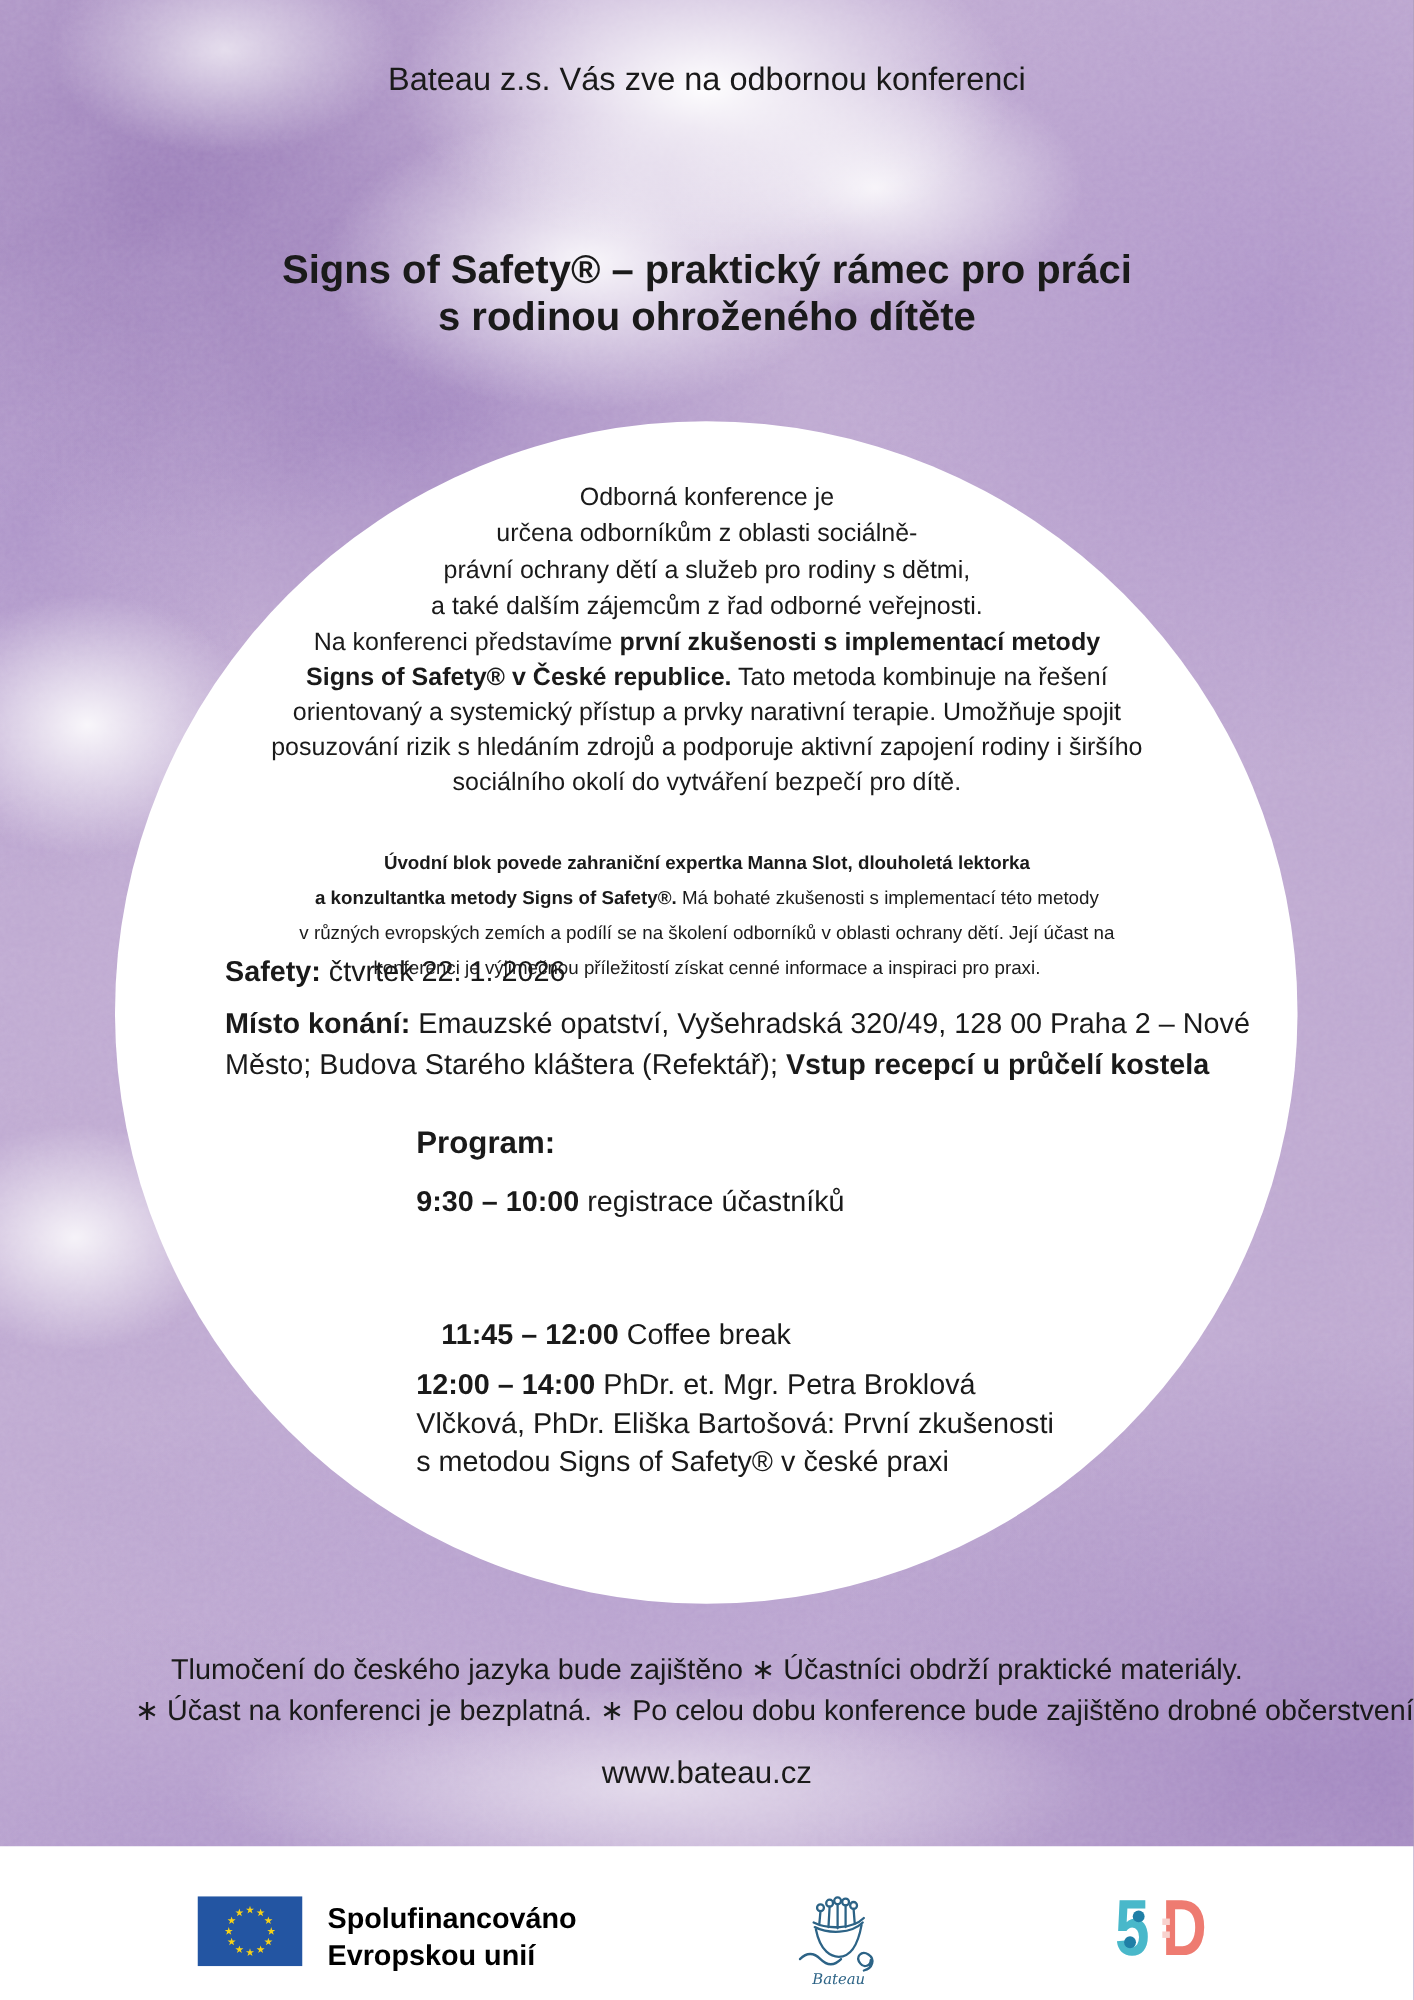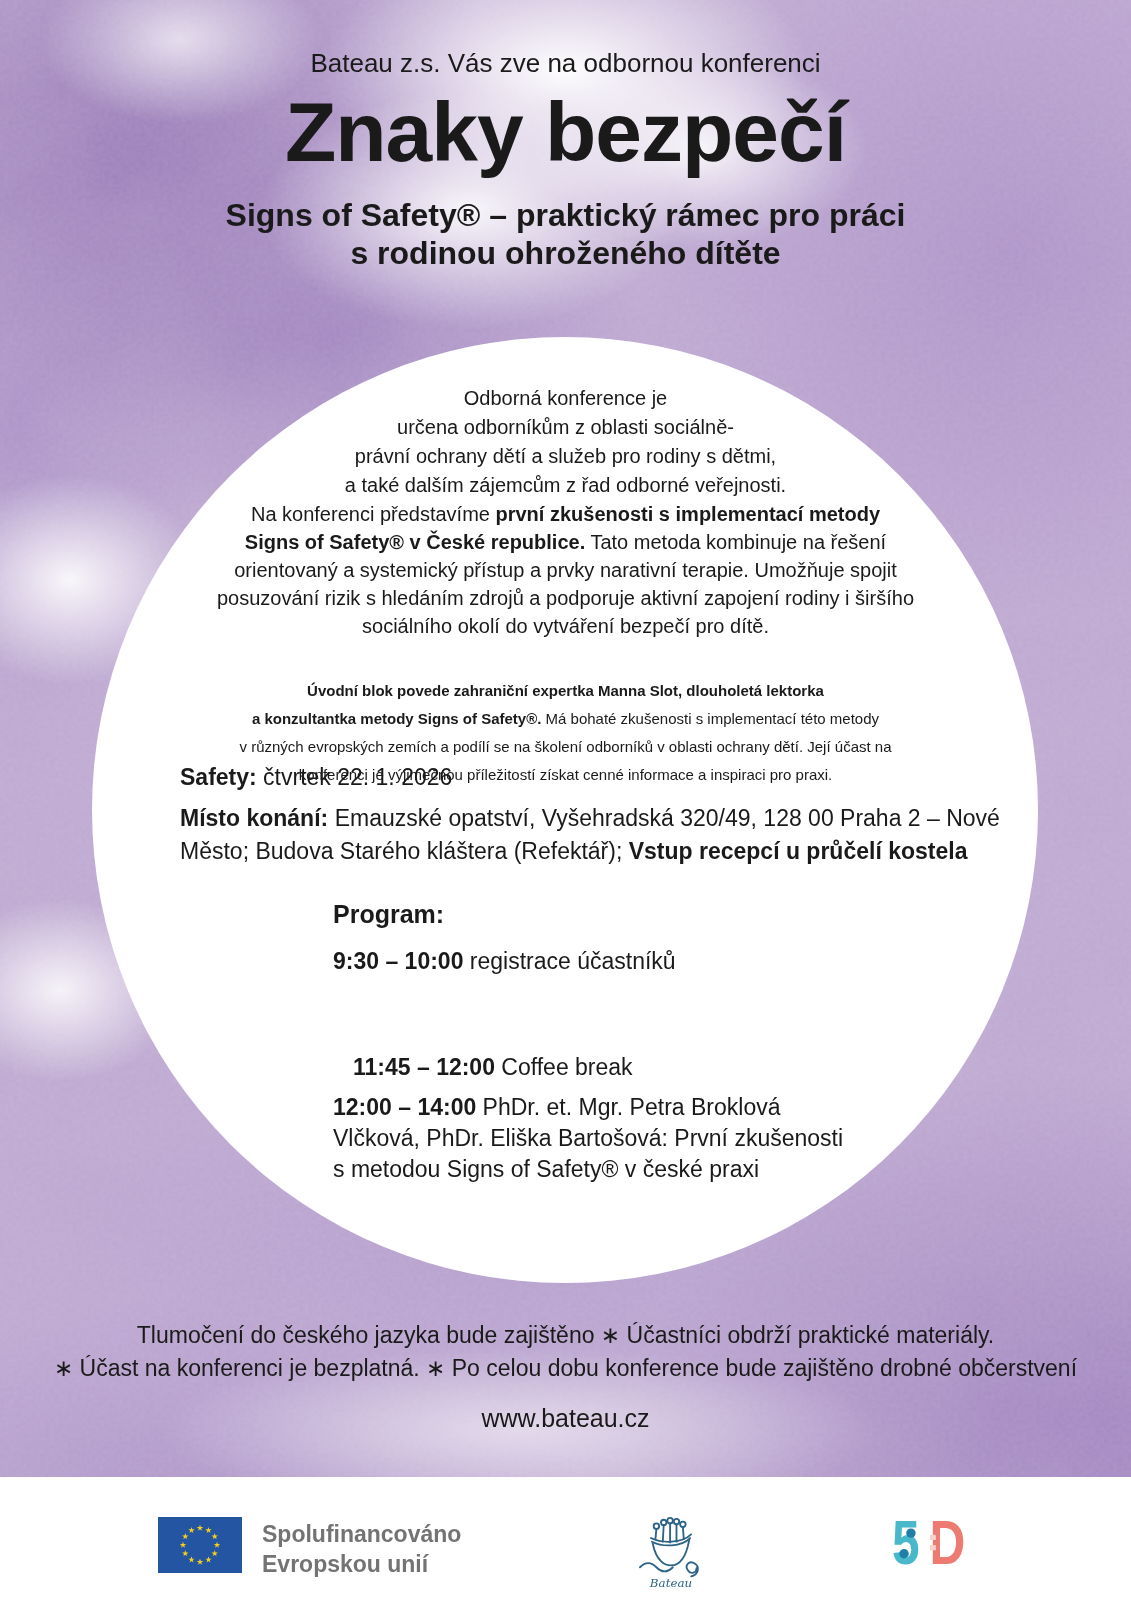--- a/index.html
+++ b/index.html
@@ -47,30 +47,30 @@
   .p-speaker{top:677px;font-size:15px;line-height:28px;text-align:center;}
   .date-line{left:180px;top:764px;font-size:23px;}
   .venue-line{left:180px;top:802px;width:830px;font-size:23px;line-height:33px;}
   .program-heading{left:333px;top:900px;font-size:25px;font-weight:700;}
   .program-item{left:333px;font-size:23px;line-height:31px;}
   .item-1{top:946px;}
   .item-2{top:986px;}
   .item-3{top:1052px;margin-left:20px;}
   .item-4{top:1092px;}
   .note-1{top:1322px;font-size:23px;}
-  .note-2{top:1355px;font-size:23px;}
+  .note-2{top:1355px;font-size:23px;text-align:right;}
   .website{top:1404px;font-size:25px;font-weight:400;cursor:pointer;}
   .sg-r{font-weight:400;font-style:normal;}
   .sg-b{font-weight:700;}
   .sg-bi{font-weight:700;}
   
   .eu-flag{position:absolute;left:158px;top:40px;}
   .eu-label{
     position:absolute;left:262px;top:42px;font-size:23px;line-height:30px;
-    font-weight:600;color:#737373;white-space:pre-line;z-index:4;
+    font-weight:600;color:#000000;white-space:pre-line;z-index:4;
   }
   .bateau-logo{position:absolute;left:636px;top:30px;}
   .five-d-logo{position:absolute;left:892px;top:33px;}
 </style>
 </head>
 <body>
 
 <div class="poster">
 
   <div class="bg"></div>
@@ -86,21 +86,20 @@
     </filter>
     <rect width="1131" height="1600" filter="url(#wash)" opacity="0.5"></rect>
     <rect width="1131" height="1600" filter="url(#grain)" opacity="0.18"></rect>
   </svg>
 
   <div class="bg-lights"></div>
 
   <div class="circle"></div>
 
   <div class="txt center invite">Bateau z.s. Vás zve na odbornou konferenci</div>
-  <h1 class="txt center title">Znaky bezpečí</h1>
   <div class="txt center subtitle">Signs of Safety® – praktický rámec pro práci
 s rodinou ohroženého dítěte</div>
 
   <div class="txt center p-about"><span class="sg-r">Odborná konference je
 určena odborníkům z oblasti sociálně-
 právní ochrany dětí a služeb pro rodiny s dětmi,
 a také dalším zájemcům z řad odborné veřejnosti.</span></div>
   <div class="txt center p-method"><span class="sg-r">Na konferenci představíme </span><span class="sg-b">první zkušenosti s implementací metody
 Signs of Safety® v České republice.</span><span class="sg-r"> Tato metoda kombinuje na řešení
 orientovaný a systemický přístup a prvky narativní terapie. Umožňuje spojit

